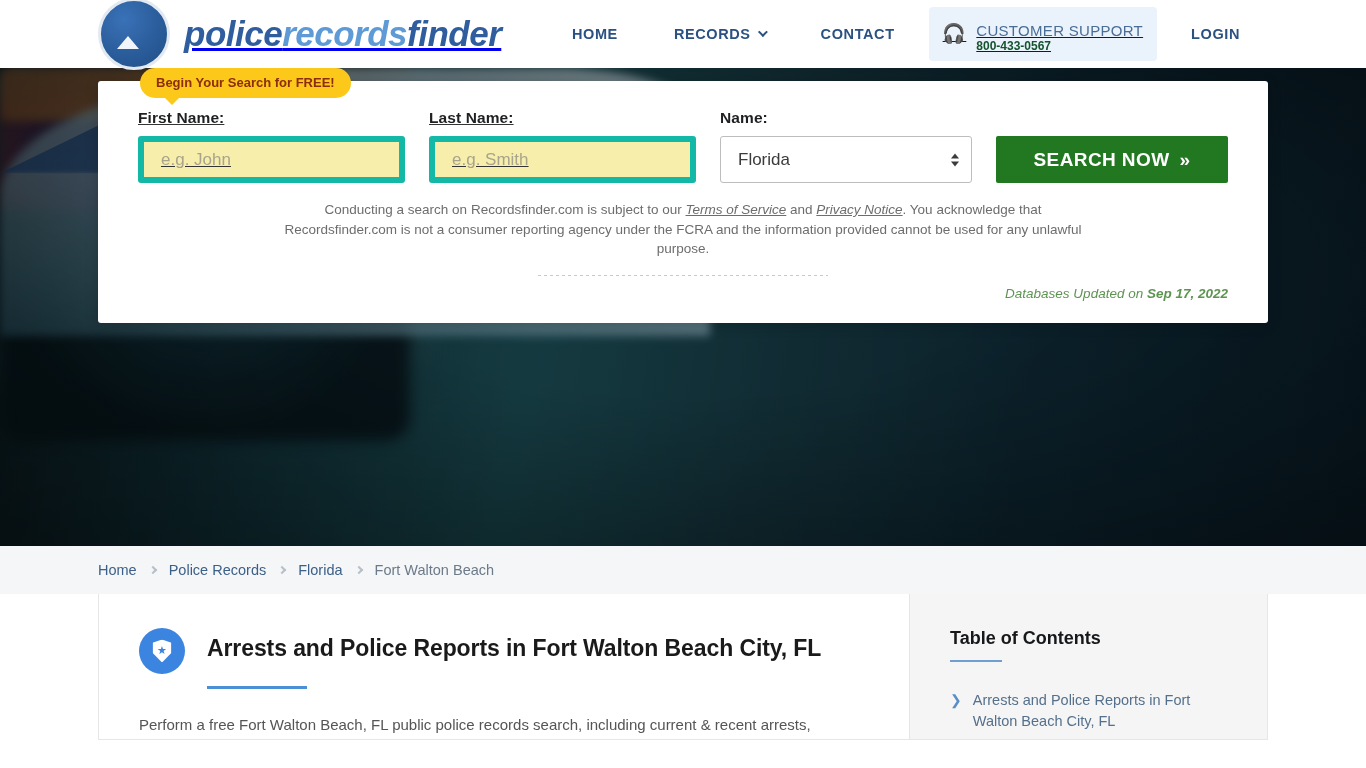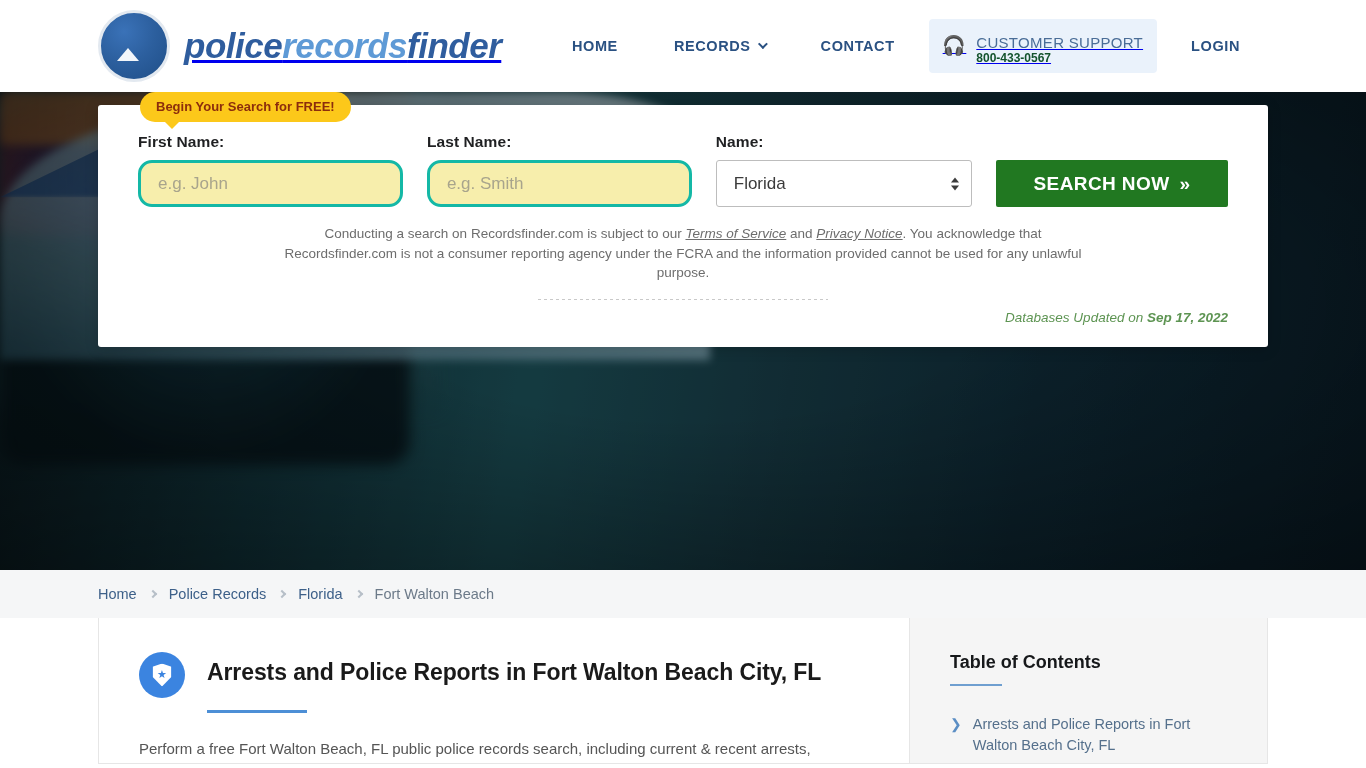--- a/index.html
+++ b/index.html
@@ -6,21 +6,21 @@
   html, body {
     width: 1366px; height: 768px;
     overflow: hidden;
     background: #ffffff;
     font-family: "Liberation Sans", sans-serif;
     color: #333;
   }
 
   
   .header {
-    height: 92px;
+    height: 68px;
     background: #ffffff;
     display: flex;
     align-items: center;
     padding: 0 98px;
     position: relative;
     z-index: 5;
   }
   .logo-wrap { display: flex; align-items: center; gap: 14px; }
   .logo-mark {
     width: 72px; height: 72px; border-radius: 50%;
@@ -152,28 +152,28 @@
     border-left: 8px solid transparent; border-right: 8px solid transparent;
     border-top: 8px solid #fcc81a;
   }
   .form-card {
     background: #fff; border-radius: 3px;
     padding: 28px 40px 22px;
     box-shadow: 0 2px 14px rgba(0,0,0,.18);
   }
   .fields { display: flex; align-items: flex-end; gap: 24px; }
   .field { display: flex; flex-direction: column; }
-  .field.fname, .field.lname { width: 277px; }
+  .field.fname, .field.lname { width: 277px; text-decoration: underline; }
   .field.state { width: 268px; }
   .field label {
     font-size: 15.5px; font-weight: 700; color: #1f2022;
     margin-bottom: 9px; letter-spacing: .1px;
   }
   .field input[type=text] {
-    height: 47px; border: 3px solid #14b8a6; border-radius: 14px;
+    height: 47px; border: 6px solid #14b8a6; border-radius: 3px;
     background: #f7eeac; padding: 0 17px;
     font-size: 17px; color: #5f5c4a; font-family: "Liberation Sans", sans-serif;
     outline: none;
   }
   .field input[type=text]::placeholder { color: #a8a48c; }
   .select-wrap { position: relative; }
   .field select {
     width: 100%; height: 47px; border: 1px solid #bdbdbd; border-radius: 3px;
     background: #fff; padding: 0 34px 0 17px;
     font-size: 17px; color: #3b3b3b; font-family: "Liberation Sans", sans-serif;

